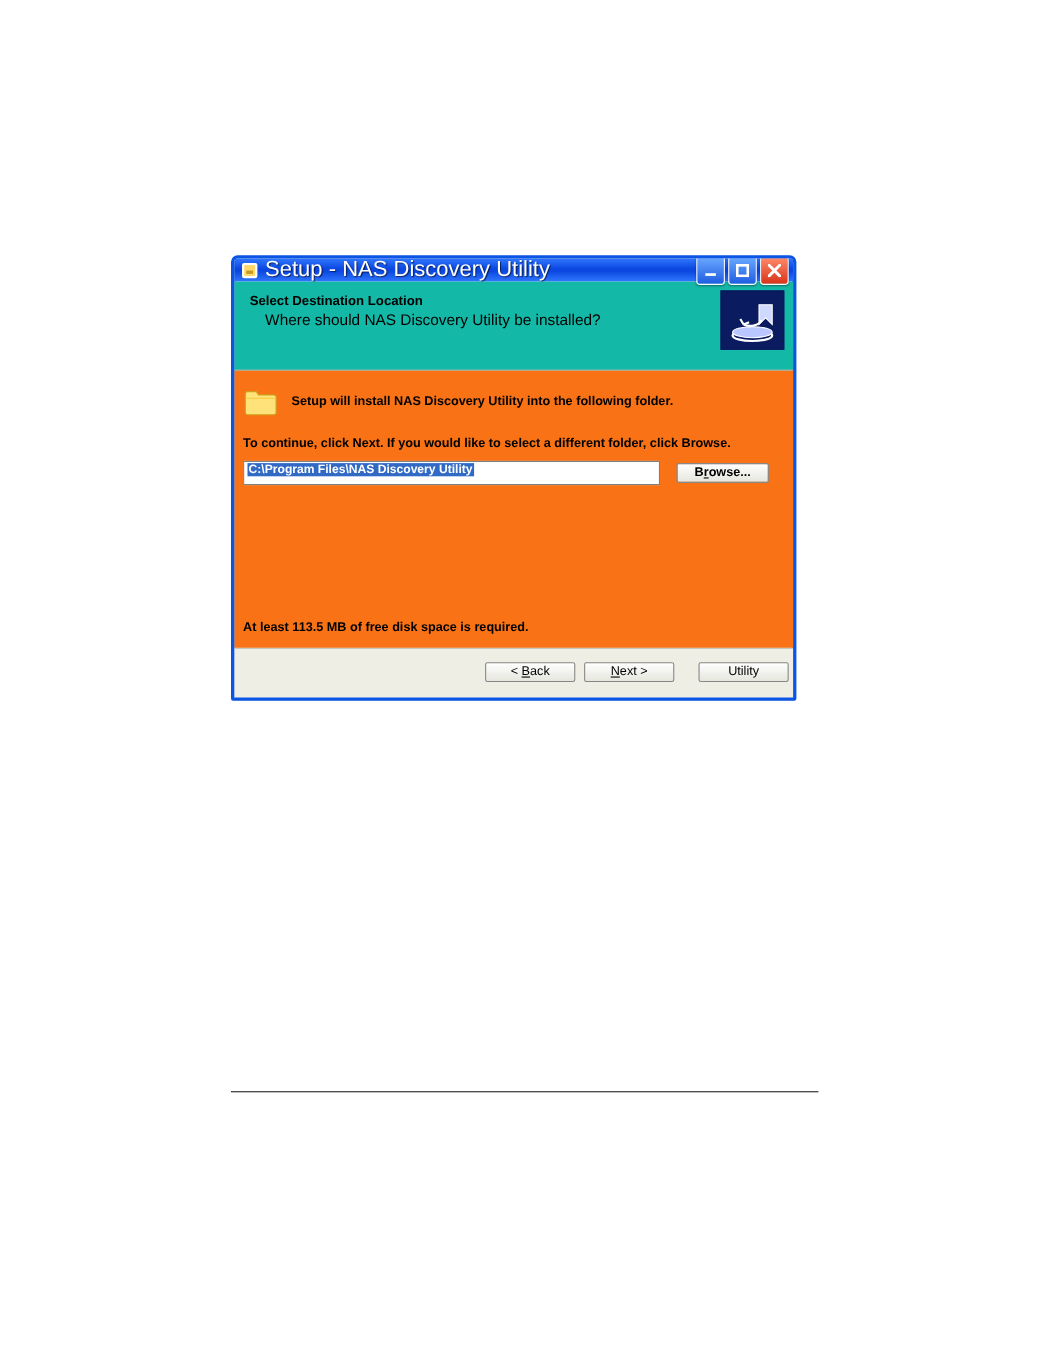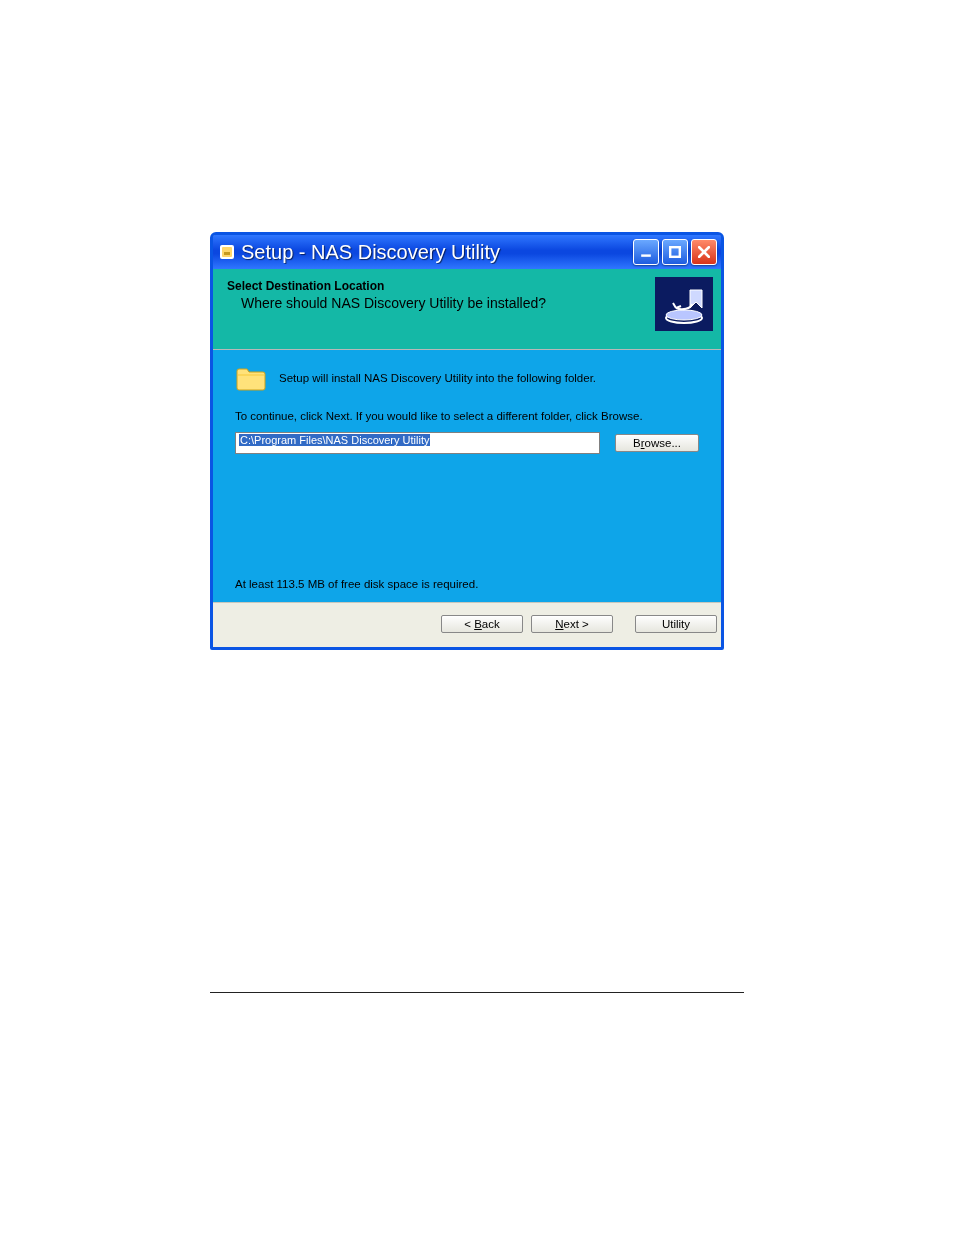--- a/index.html
+++ b/index.html
@@ -1,35 +1,35 @@
 <!DOCTYPE html>
 <html><head>
 <meta charset="utf-8">
 <style>
 html,body{margin:0;padding:0;width:954px;height:1235px;font-family:Tahoma,Arial,sans-serif;background:#fff;color:#000;}
 .page{position:relative;width:954px;height:1235px;}
 .page-rule{position:absolute;left:210px;right:210px;top:992px;border-top:1px solid #222;}
 
 .win{position:absolute;left:210px;top:232px;width:508px;border:3px solid #0a55e4;border-radius:6px 6px 2px 2px;overflow:hidden;box-shadow:0 0 0 1px #083cbb inset;}
-.titlebar{height:34px;background:linear-gradient(to bottom,#2f77ff 0%,#0b47e0 45%,#0b47e0 55%,#2f77ff 100%);display:flex;align-items:center;padding:0 4px 0 6px;}
+.titlebar{height:21px;background:linear-gradient(to bottom,#2f77ff 0%,#0b47e0 45%,#0b47e0 55%,#2f77ff 100%);display:flex;align-items:center;padding:0 4px 0 6px;}
 .title-icon{width:16px;height:16px;margin-right:6px;flex:0 0 auto;}
 .title-text{flex:1 1 auto;color:#fff;font-family:"Trebuchet MS",Arial,sans-serif;font-size:20px;text-shadow:1px 1px 1px rgba(0,0,0,.6);white-space:nowrap;overflow:hidden;}
 .ctrls{display:flex;gap:3px;}
 .ctrl{width:24px;height:24px;border:1px solid #fff;border-radius:3px;display:flex;align-items:center;justify-content:center;box-shadow:0 1px 2px rgba(0,0,0,.4);}
 .ctrl.blue{background:linear-gradient(to bottom,#6aa8ff,#1e5de0);}
 .ctrl.red{background:linear-gradient(to bottom,#ff8a6a,#d8341a);}
 .ctrl svg{display:block;}
 
 .head{background:#14b8a6;border-bottom:1px solid #b8b8b8;display:flex;align-items:stretch;padding:8px 8px 18px 14px;min-height:50px;}
 .head-text{flex:1 1 auto;padding-top:2px;}
 .head-title{font-weight:bold;font-size:12px;}
 .head-sub{font-size:14px;padding-left:14px;margin-top:2px;}
 .head-icon{width:56px;height:52px;background:#0b1b60;border:1px solid #0b1b60;display:flex;align-items:center;justify-content:center;}
 
-.body{background:#0ea5e9;padding:14px 22px 12px 22px;}
+.body{background:#f97316;padding:14px 22px 12px 8px;font-weight:bold;}
 .line1{display:flex;align-items:center;gap:12px;margin-bottom:18px;}
 .folder{width:32px;height:28px;flex:0 0 auto;}
 .txt{font-size:11.5px;}
 .line2{font-size:11.5px;margin-bottom:10px;}
 .pathrow{display:flex;align-items:center;gap:15px;margin-bottom:124px;}
 .pathbox{flex:1 1 auto;height:18px;border:1px solid #808080;background:#fff;padding:1px 3px;font-size:11px;white-space:nowrap;overflow:hidden;}
 .pathbox span{background:#316ac5;color:#fff;padding:0 1px;}
 .btn{font-size:11.5px;border:1px solid #888;border-radius:2px;background:linear-gradient(to bottom,#fefefe,#e6e6de);padding:2px 2px;cursor:default;text-align:center;box-shadow:0 1px 0 #fff inset;}
 .btn.browse{width:78px;}
 .req{font-size:11.5px;margin-top:44px;}

